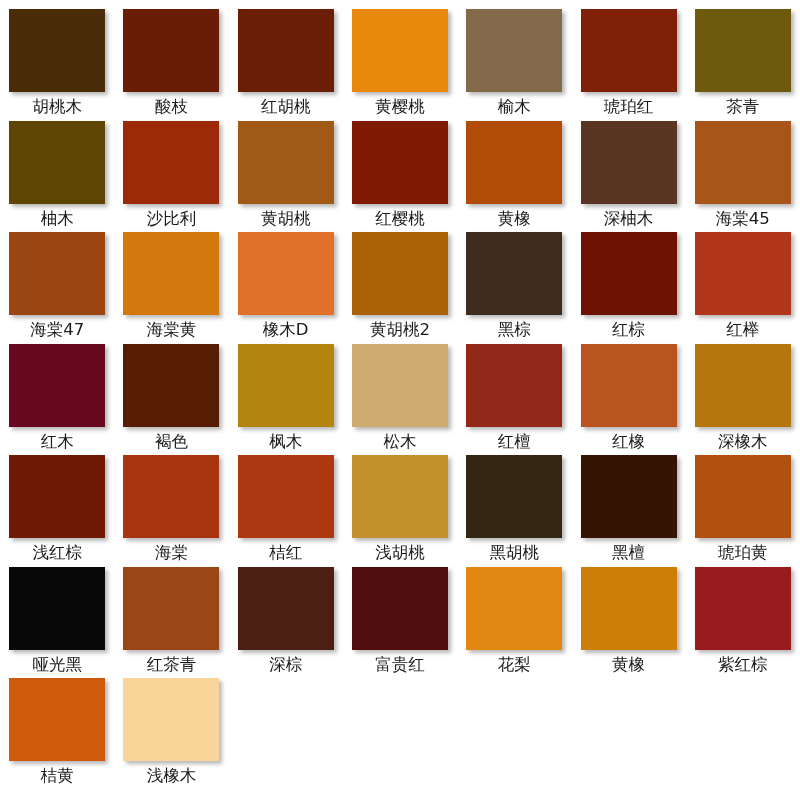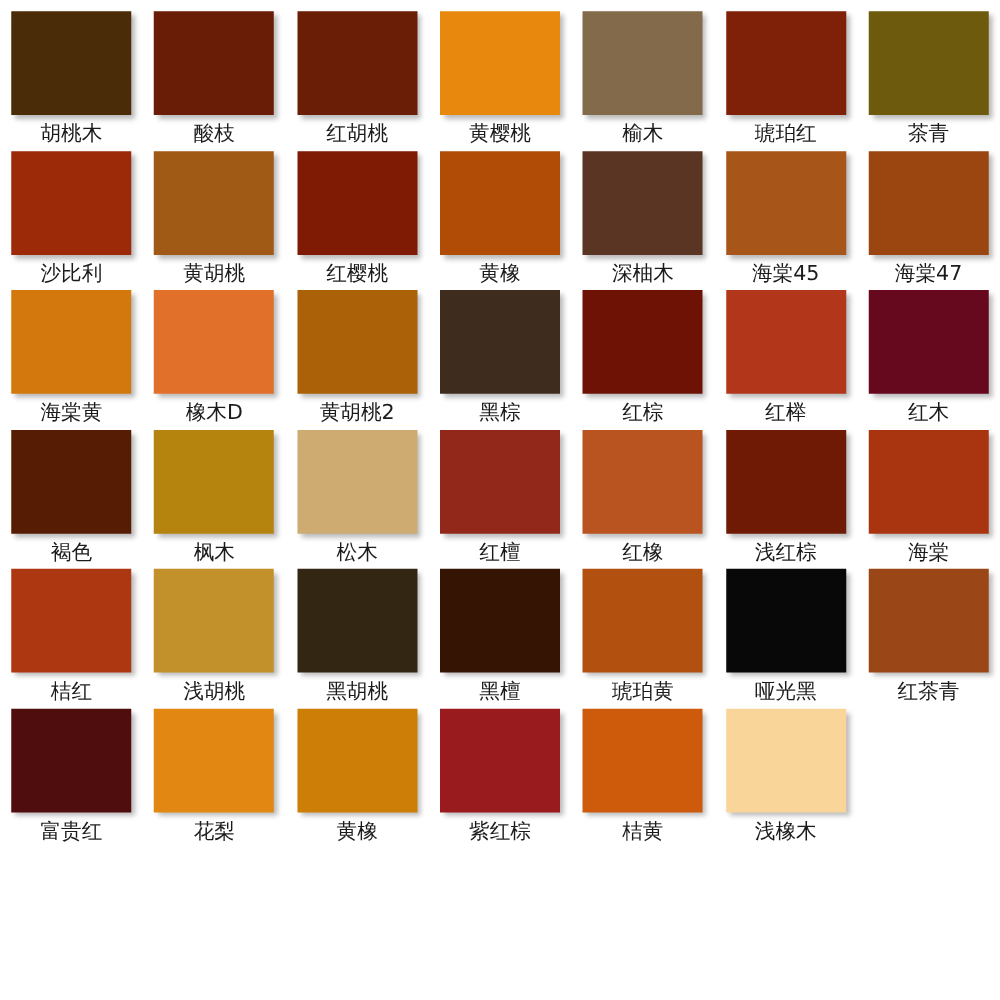--- a/index.html
+++ b/index.html
@@ -76,20 +76,24 @@
     </div>
     <div class="swatch-cell">
       <div class="swatch-chip" style="background-color: rgb(127, 32, 9);"></div>
       <div class="swatch-label">琥珀红</div>
     </div>
     <div class="swatch-cell">
       <div class="swatch-chip" style="background-color: rgb(110, 90, 12);"></div>
       <div class="swatch-label">茶青</div>
     </div>
     <div class="swatch-cell">
+      <div class="swatch-chip" style="background-color: rgb(94, 69, 4);"></div>
+      <div class="swatch-label">柚木</div>
+    </div>
+    <div class="swatch-cell">
       <div class="swatch-chip" style="background-color: rgb(156, 42, 9);"></div>
       <div class="swatch-label">沙比利</div>
     </div>
     <div class="swatch-cell">
       <div class="swatch-chip" style="background-color: rgb(160, 90, 21);"></div>
       <div class="swatch-label">黄胡桃</div>
     </div>
     <div class="swatch-cell">
       <div class="swatch-chip" style="background-color: rgb(127, 27, 5);"></div>
       <div class="swatch-label">红樱桃</div>
@@ -152,20 +156,24 @@
     </div>
     <div class="swatch-cell">
       <div class="swatch-chip" style="background-color: rgb(146, 40, 26);"></div>
       <div class="swatch-label">红檀</div>
     </div>
     <div class="swatch-cell">
       <div class="swatch-chip" style="background-color: rgb(185, 83, 31);"></div>
       <div class="swatch-label">红橡</div>
     </div>
     <div class="swatch-cell">
+      <div class="swatch-chip" style="background-color: rgb(181, 118, 13);"></div>
+      <div class="swatch-label">深橡木</div>
+    </div>
+    <div class="swatch-cell">
       <div class="swatch-chip" style="background-color: rgb(111, 26, 5);"></div>
       <div class="swatch-label">浅红棕</div>
     </div>
     <div class="swatch-cell">
       <div class="swatch-chip" style="background-color: rgb(169, 52, 16);"></div>
       <div class="swatch-label">海棠</div>
     </div>
     <div class="swatch-cell">
       <div class="swatch-chip" style="background-color: rgb(173, 55, 16);"></div>
       <div class="swatch-label">桔红</div>
@@ -186,20 +194,24 @@
       <div class="swatch-chip" style="background-color: rgb(178, 80, 16);"></div>
       <div class="swatch-label">琥珀黄</div>
     </div>
     <div class="swatch-cell">
       <div class="swatch-chip" style="background-color: rgb(8, 8, 8);"></div>
       <div class="swatch-label">哑光黑</div>
     </div>
     <div class="swatch-cell">
       <div class="swatch-chip" style="background-color: rgb(155, 70, 22);"></div>
       <div class="swatch-label">红茶青</div>
+    </div>
+    <div class="swatch-cell">
+      <div class="swatch-chip" style="background-color: rgb(75, 32, 18);"></div>
+      <div class="swatch-label">深棕</div>
     </div>
     <div class="swatch-cell">
       <div class="swatch-chip" style="background-color: rgb(79, 14, 13);"></div>
       <div class="swatch-label">富贵红</div>
     </div>
     <div class="swatch-cell">
       <div class="swatch-chip" style="background-color: rgb(226, 135, 17);"></div>
       <div class="swatch-label">花梨</div>
     </div>
     <div class="swatch-cell">

